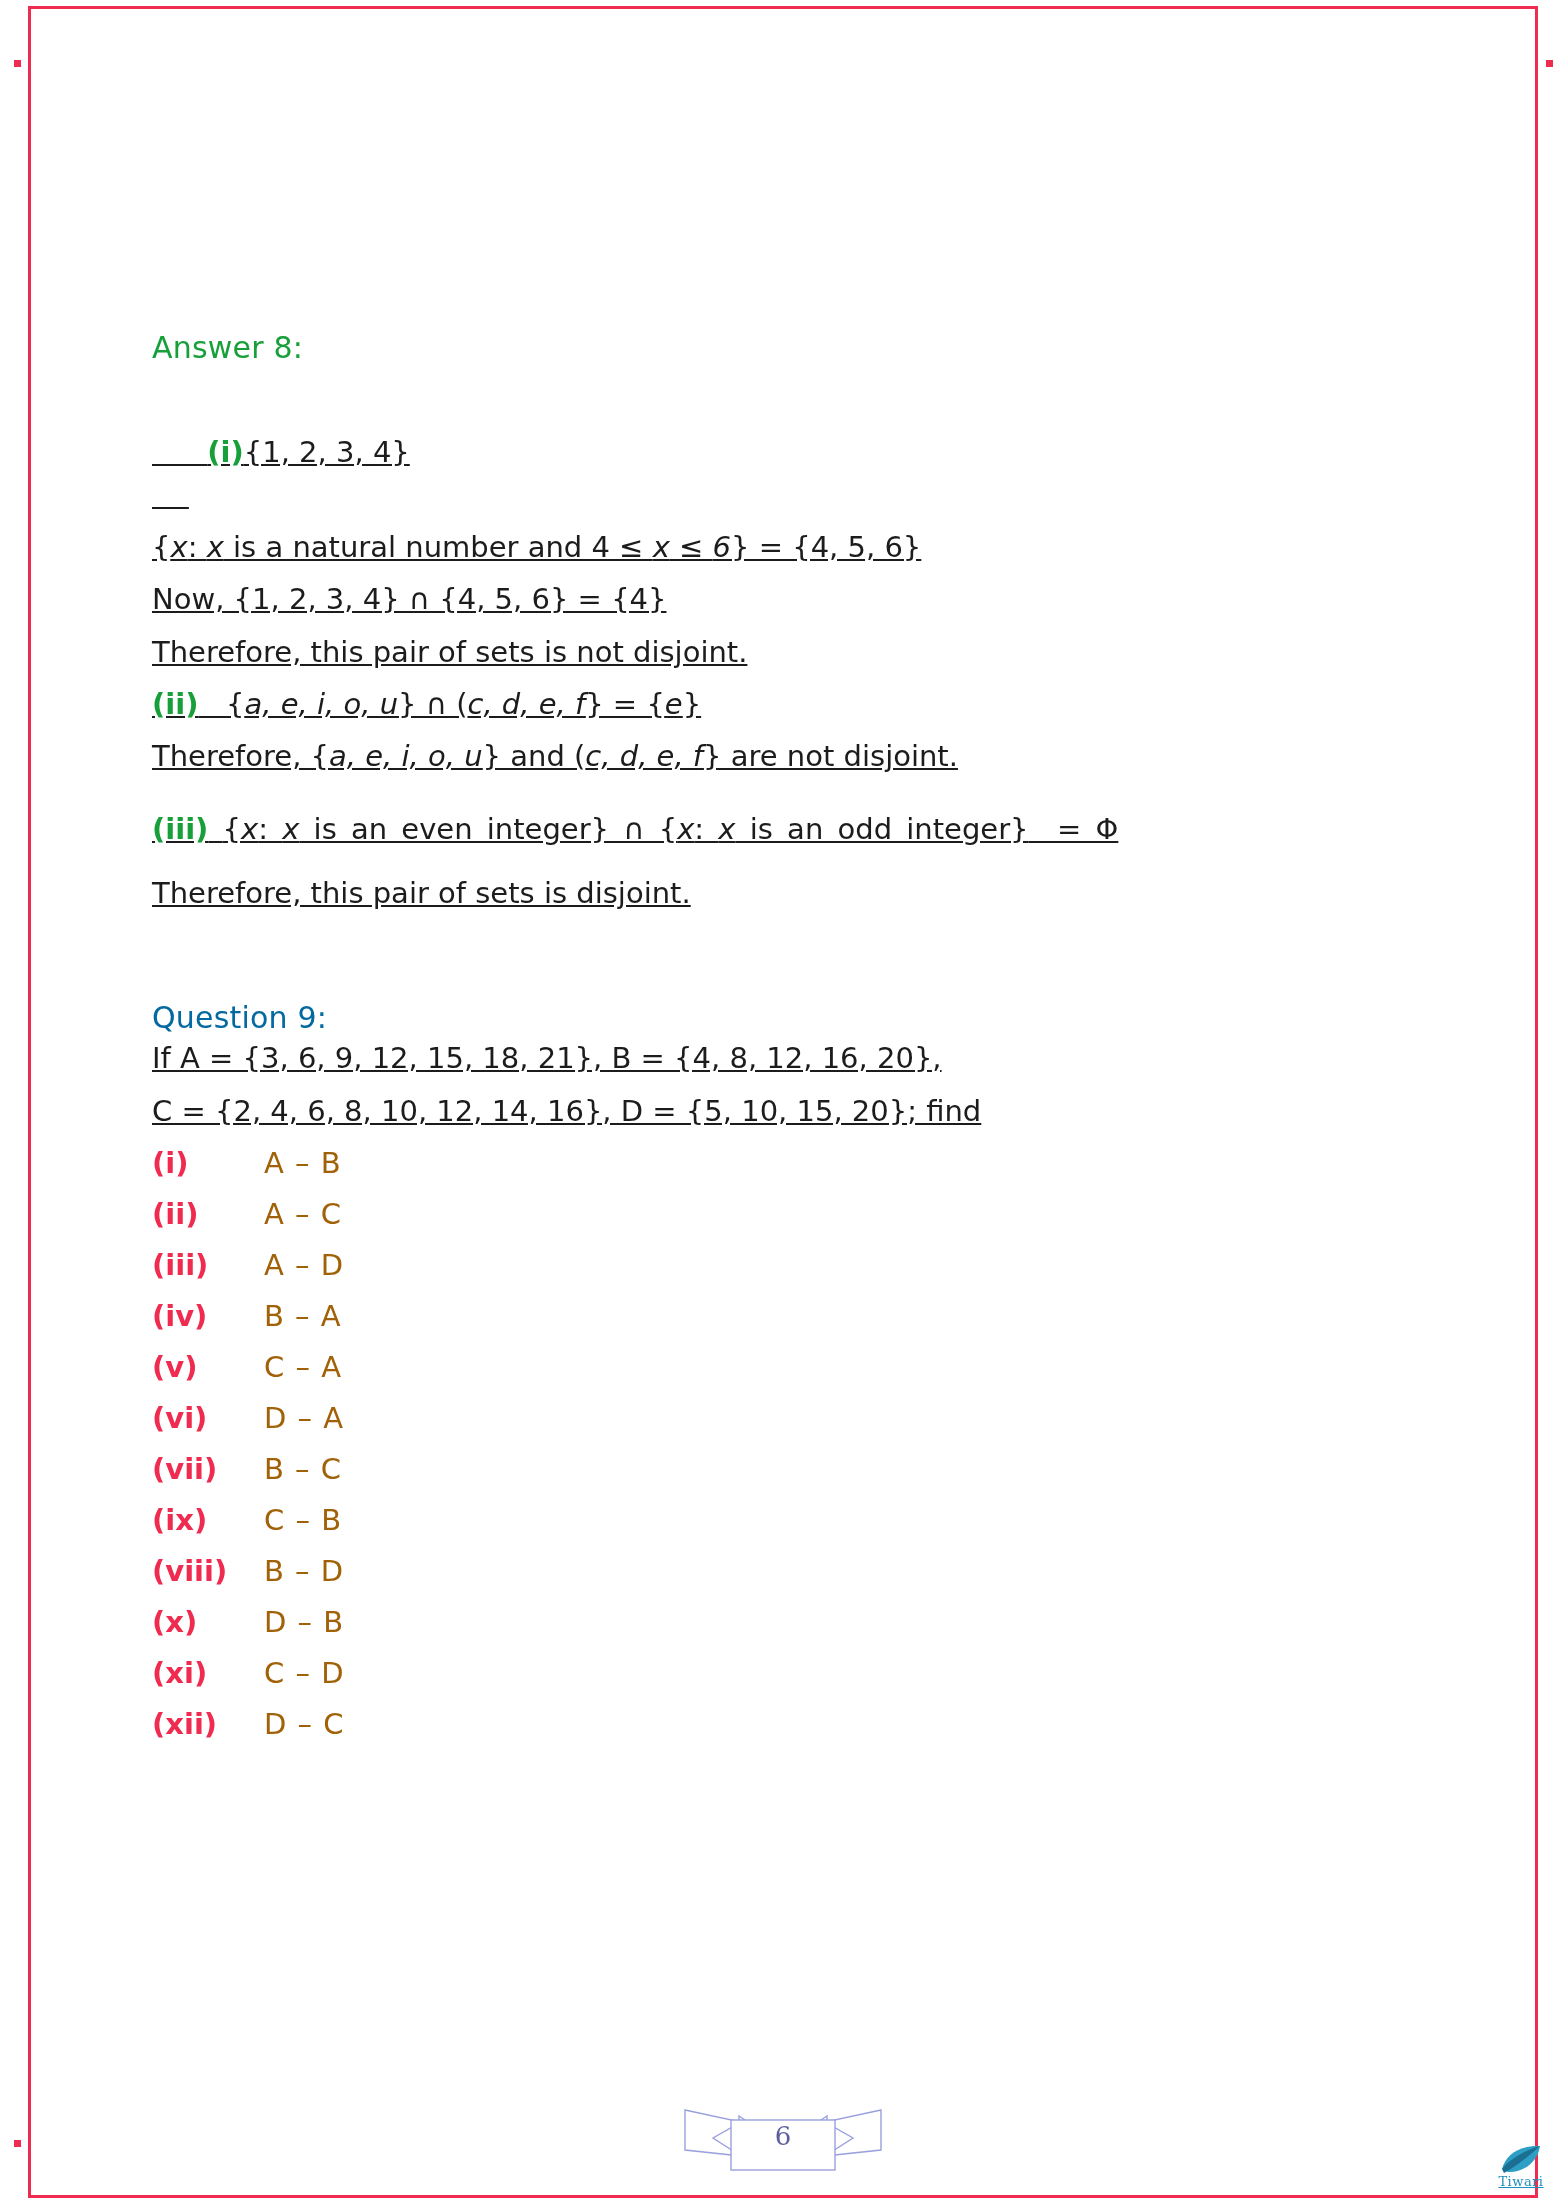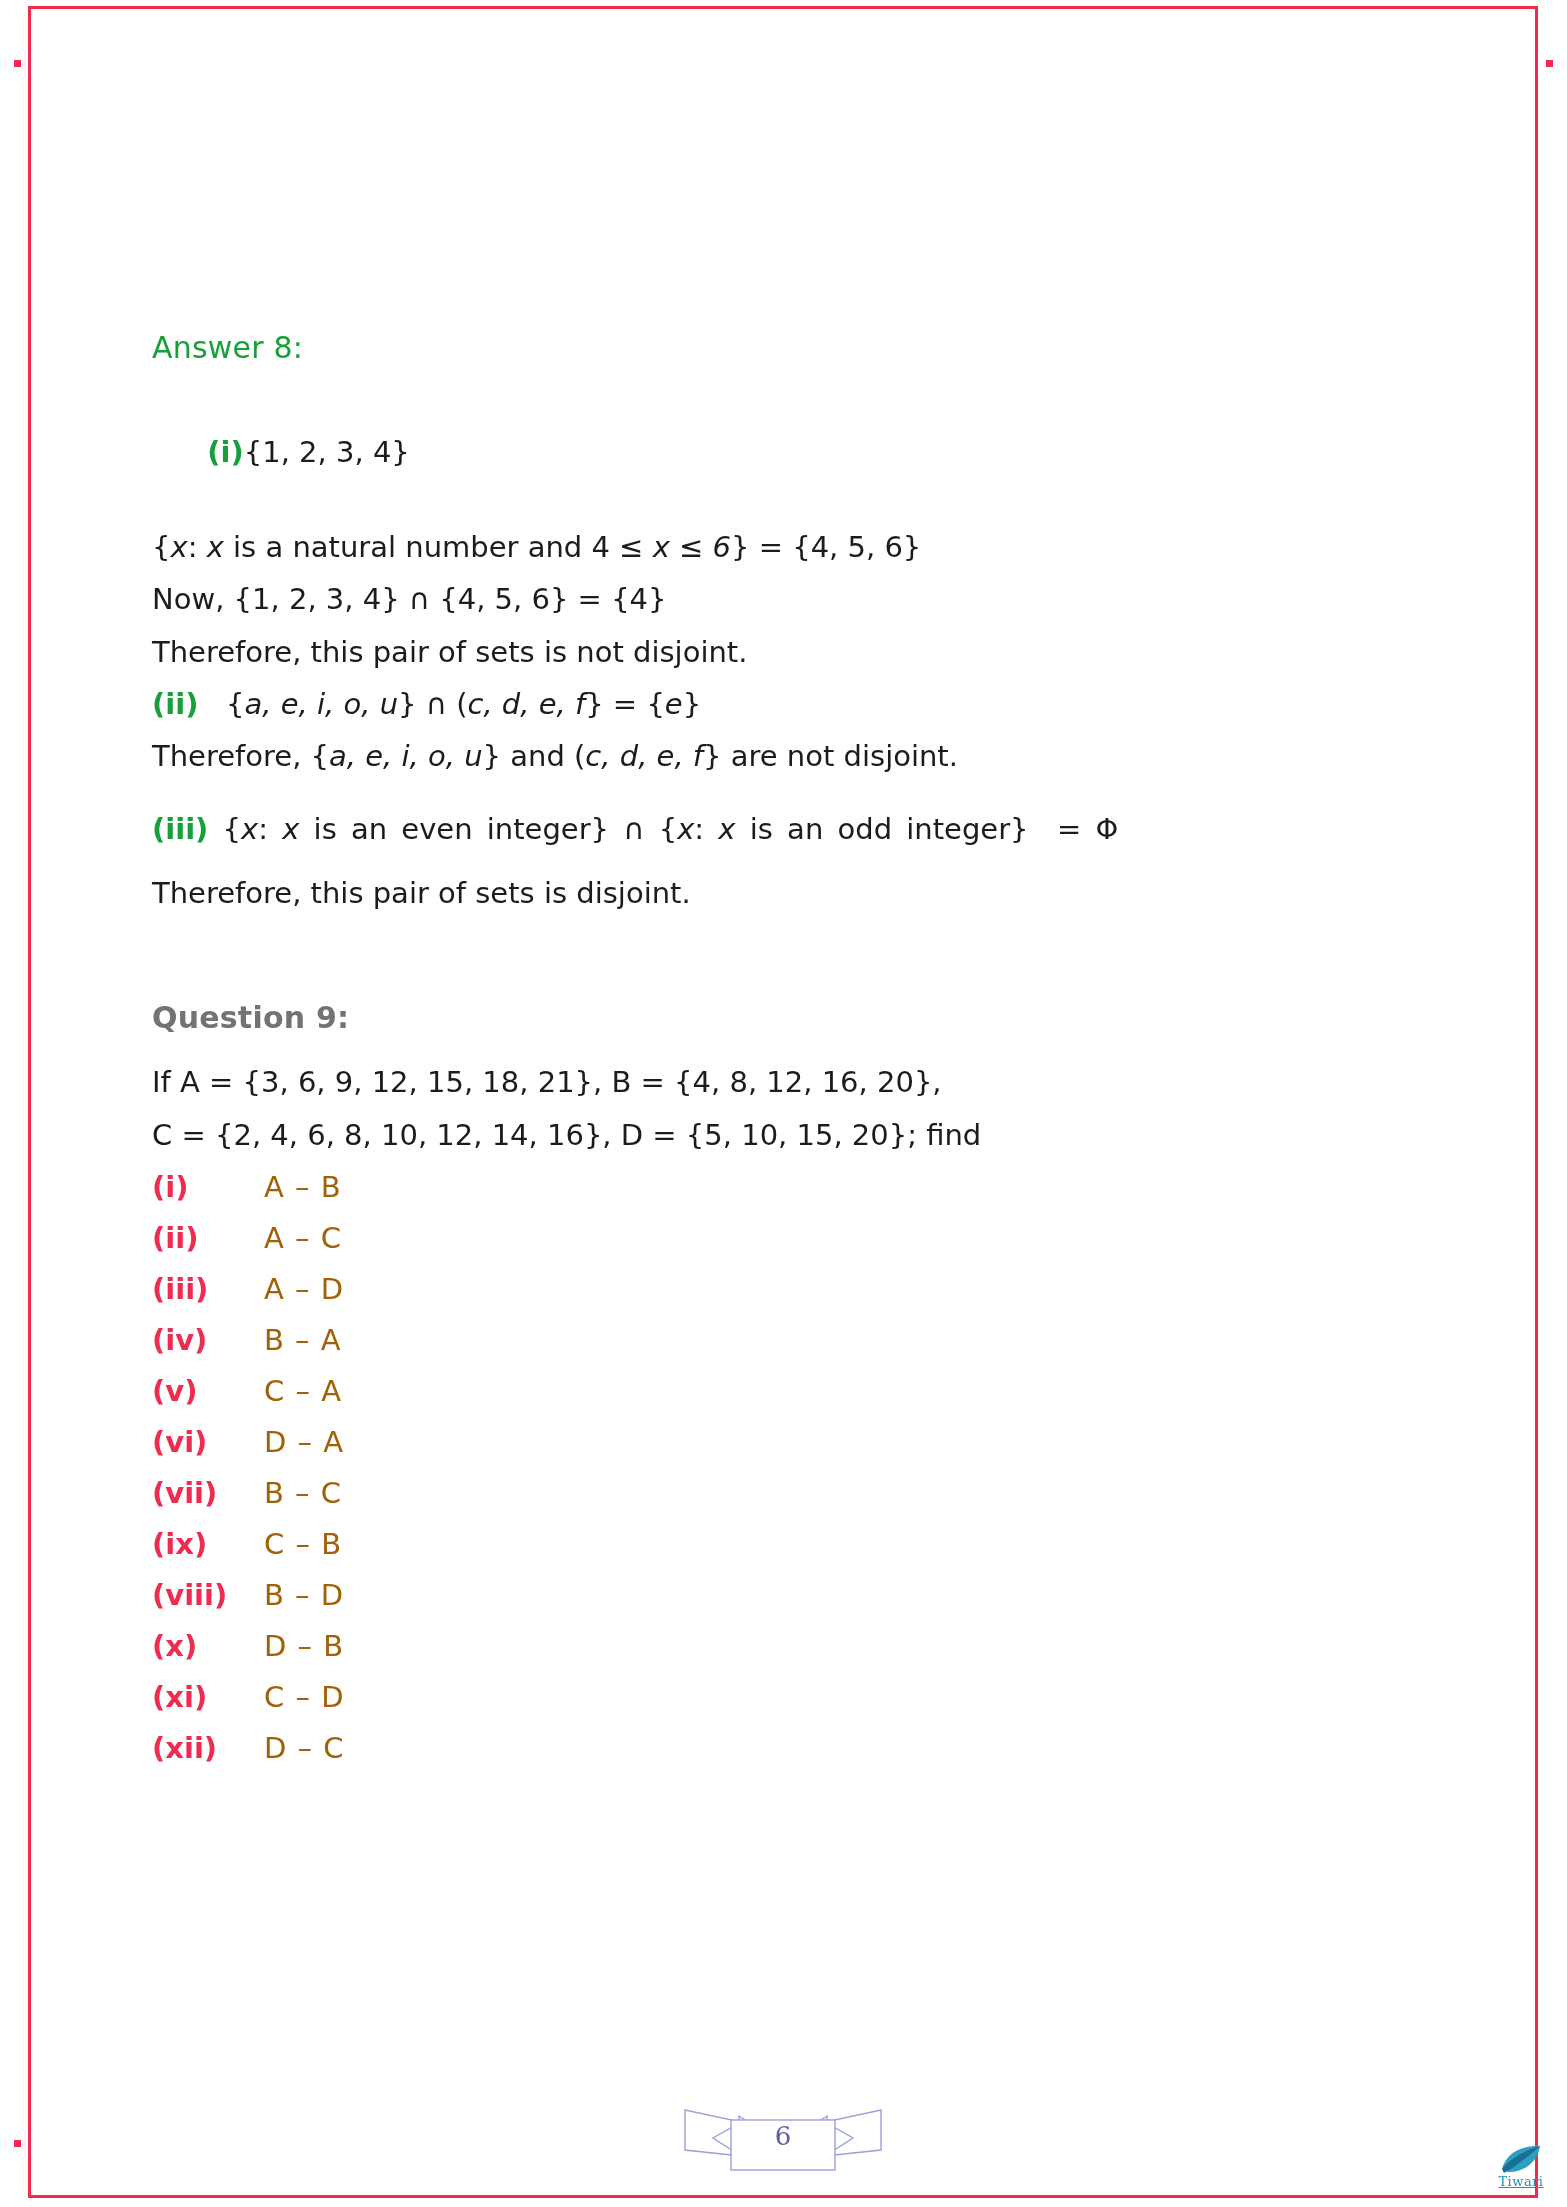--- a/index.html
+++ b/index.html
@@ -47,33 +47,34 @@
   }
 
   .heading-green {
     color: #17a03a;
     font-weight: normal;
     font-size: 30px;
     letter-spacing: 0.2px;
     margin: 0 0 24px 0;
   }
   .heading-red {
-    color: #737373;
-    font-weight: bold;
+    color: #0369a1;
+    font-weight: normal;
     font-size: 30px;
     letter-spacing: 0.2px;
-    margin: 0 0 26px 0;
+    margin: 0 0 2px 0;
   }
 
   .line {
     font-size: 29px;
     color: #1c1c1c;
     line-height: 1.46;
     margin: 0 0 12px 0;
     white-space: pre-wrap;
+    text-decoration: underline;
   }
   .line.tight { margin-bottom: 10px; }
 
   .marker-green {
     color: #17a03a;
     font-weight: bold;
   }
   .it { font-style: italic; }
 
   .gap-sm { height: 18px; }

